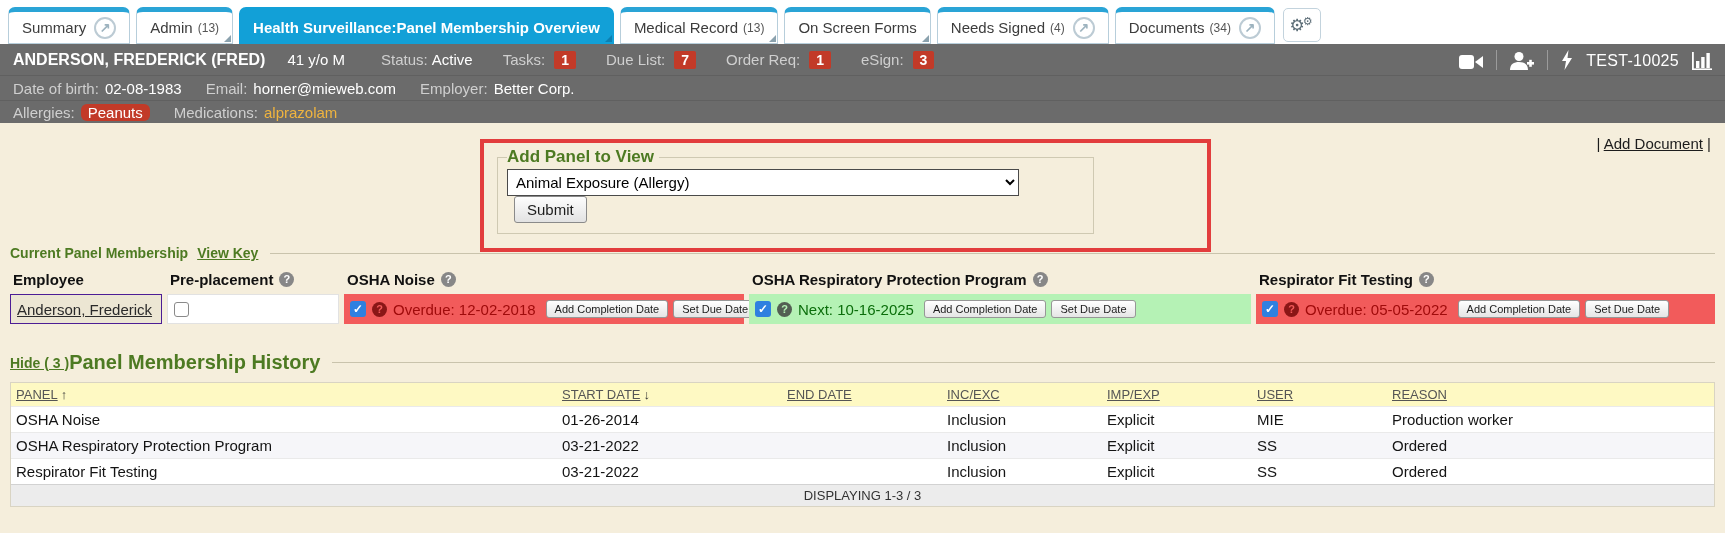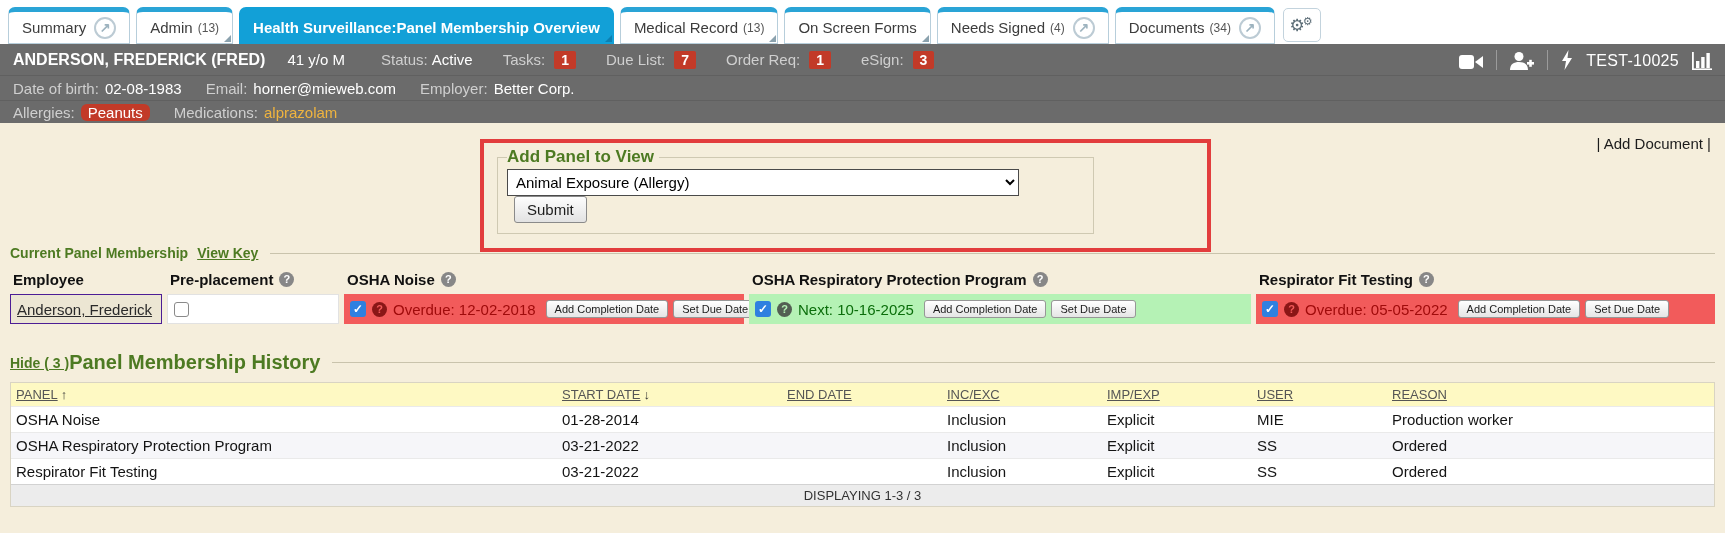--- a/index.html
+++ b/index.html
@@ -47,21 +47,21 @@
     align-items:center; padding:0 13px; color:#fff; font-size:15px; }
   .demo-bar { height:25px; }
   .alert-bar { height:23px; }
   .info-item { margin-right:24px; display:inline-flex; align-items:center; gap:6px; }
   .allergy-badge { background:#c23a28; color:#fff; padding:0 7px; border-radius:6px; }
   .med-val { color:#f0b43e; }
 
   
   .content { position:relative; height:410px; }
   .add-doc { position:absolute; top:12px; right:14px; font-size:15px; color:#1c1c1c; }
-  .add-doc a { color:#1c1c1c; cursor:pointer; }
+  .add-doc a { color:#1c1c1c; text-decoration:underline; cursor:pointer; }
 
   .highlight-box { position:absolute; left:480px; top:16px; width:731px; height:113px;
     border:4px solid #e23d3d; }
   .add-panel { position:absolute; left:497px; top:24px; width:597px;
     border:1px solid #cfc9b2; padding:2px 9px 10px 9px; margin:0; }
   .add-panel legend { color:#4d7a22; font-weight:bold; font-size:17px; padding:0 5px 0 0; }
   .panel-select { width:512px; height:27px; font-size:15px; border:1px solid #4a4a4a;
     background:#fff; color:#000; padding:0 4px; }
   .submit-btn { height:27px; padding:0 12px; margin-left:7px; font-size:15px; color:#1c1c1c;
     background:linear-gradient(#fdfdfd,#e2e2e2); border:1px solid #8a8a8a; border-radius:3px;
@@ -334,21 +334,21 @@
               <th><a>END DATE</a></th>
               <th><a>INC/EXC</a></th>
               <th><a>IMP/EXP</a></th>
               <th><a>USER</a></th>
               <th><a>REASON</a></th>
             </tr>
           </thead>
           <tbody>
             <tr>
               <td>OSHA Noise</td>
-              <td>01-28-2014</td>
+              <td>01-26-2014</td>
               <td></td>
               <td>Inclusion</td>
               <td>Explicit</td>
               <td>MIE</td>
               <td>Production worker</td>
             </tr>
             <tr>
               <td>OSHA Respiratory Protection Program</td>
               <td>03-21-2022</td>
               <td></td>

